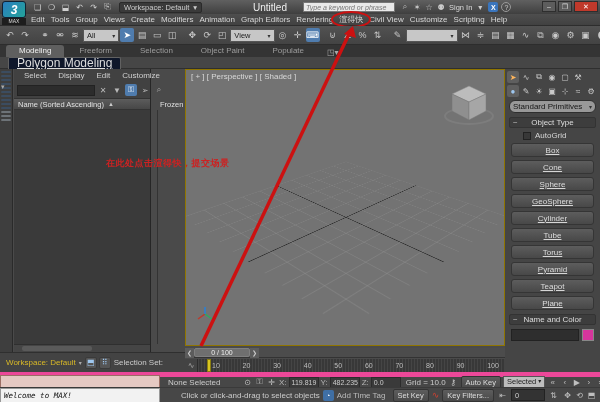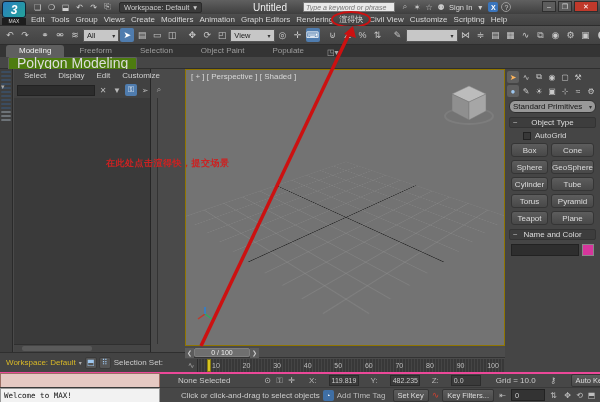--- a/index.html
+++ b/index.html
@@ -52,22 +52,22 @@
   #selicons .ti:first-child{background:#4f7cae;color:#fff;}
   #miscicons .ti:nth-child(3){background:#4f7cae;color:#fff;}
 
   
   #ribbontabs{position:absolute;left:0;top:45px;width:600px;height:12px;background:#343434;display:flex;
     align-items:flex-end;padding-left:6px;gap:2px;}
   #ribbontabs .tab{font-size:8px;color:#9d9d9d;padding:1px 13px;line-height:10px;}
   #ribbontabs .tab:first-child{background:#5f5f5f;color:#efefef;border-radius:3px 3px 0 0;}
   #ribcfg{margin-left:8px;color:#aaa;font-size:8px;}
   #subtabrow{position:absolute;left:0;top:57px;width:600px;height:12px;background:#464646;border-bottom:1px solid #2f2f2f;}
-  #subtab{position:absolute;left:8px;top:0;height:12px;background:#4d7c0f;border:1px solid #616161;border-bottom:none;
-    font-size:14px;color:#ddd;padding:0 8px;line-height:11px;border-radius:2px 2px 0 0;}
+  #subtab{position:absolute;left:8px;top:0;height:12px;background:#0f172a;border:1px solid #616161;border-bottom:none;
+    font-size:12px;color:#ddd;padding:0 8px;line-height:11px;border-radius:2px 2px 0 0;text-decoration:underline;}
 
   
   #leftstrip{position:absolute;left:0;top:69px;width:13px;height:283px;background:#3e3e3e;border-right:1px solid #2a2a2a;
     display:flex;flex-direction:column;align-items:center;padding-top:2px;gap:2px;}
   #leftstrip span{width:10px;height:10px;background:#5a7émal:}
   #leftstrip .si{width:10px;height:10px;background:#56708c;border:1px solid #3b4c60;border-radius:1px;color:#cfe0f0;
     font-size:6px;display:flex;align-items:center;justify-content:center;overflow:hidden;}
   #leftstrip .si:nth-child(n+11){background:#9fa6ad;border-color:#6d7378;color:#444;}
   #strip-caret{color:#aaa;font-size:7px;}
 
@@ -116,21 +116,21 @@
   #cattabs .ci:first-child{background:#5f5f5f;color:#ffb65c;}
   #subicons .ci:first-child{background:#5f5f5f;color:#9ec7ef;}
   #prim-dd{margin:3px 4px 0 4px;height:13px;background:#989898;border:1px solid #2e2e2e;color:#151515;font-size:8px;
     display:flex;align-items:center;padding:0 3px;border-radius:6px;}
   #prim-dd .car{margin-left:auto;font-size:6px;color:#333;}
   .rollout{margin:4px 4px 0 4px;height:11px;background:#3d3d3d;border:1px solid #333;border-radius:2px;
     display:flex;align-items:center;justify-content:center;color:#ddd;font-size:8px;position:relative;}
   .rollout .minus{position:absolute;left:3px;font-size:8px;color:#bbb;}
   #autogrid-row{display:flex;align-items:center;gap:4px;margin:3px 0 0 18px;}
   #autogrid-cb{width:8px;height:8px;background:#383838;border:1px solid #222;}
-  #prim-grid{display:grid;grid-template-columns:1fr 1fr;gap:3px 3px;margin:3px 6px 0 6px;}
+  #prim-grid{display:grid;grid-template-columns:1fr;gap:3px 3px;margin:3px 6px 0 6px;text-decoration:underline;}
   #prim-grid .pbtn{height:14px;background:linear-gradient(#5d5d5d,#484848);border:1px solid #353535;border-radius:3px;
     color:#ddd;font-size:8px;display:flex;align-items:center;justify-content:center;}
   #namerow{display:flex;align-items:center;gap:3px;margin:4px 6px 0 6px;}
   #namerow input{flex:1;height:12px;background:#2e2e2e;border:1px solid #222;color:#ccc;min-width:0;}
   #swatch{width:12px;height:12px;background:#d6359c;border:1px solid #888;}
 
   
   #wsrow{position:absolute;left:0;top:352px;width:185px;height:20px;background:#434343;border-top:1px solid #2f2f2f;
     display:flex;align-items:center;gap:3px;padding-left:6px;font-size:8px;}
   #wsrow .wsname{color:#d9b927;}
@@ -146,39 +146,39 @@
     display:flex;align-items:center;justify-content:center;font-size:7px;}
 
   #trackbar{position:absolute;left:185px;top:359px;width:320px;height:13px;background:#383838;display:flex;}
   #tb-curve{width:13px;height:13px;display:flex;align-items:center;justify-content:center;color:#aaa;font-size:8px;background:#434343;border-right:1px solid #2c2c2c;}
   #ruler{position:relative;flex:1;background:repeating-linear-gradient(to right,#454545 0 1px,#383838 1px 3px);}
   #frame-marker{position:absolute;left:9px;top:0;width:4px;height:13px;background:#d8c520;border:1px solid #8a7d10;}
   #ticklabels{position:absolute;left:14px;right:6px;top:0;height:13px;display:flex;justify-content:space-between;align-items:center;}
   #ticklabels span{font-size:7px;color:#bdbdbd;}
 
   
-  #statusA{position:absolute;left:0;top:372px;width:600px;height:15px;background:#474747;border-top:2px solid #ec4899;
-    display:flex;align-items:center;font-size:8px;gap:12px;}
+  #statusA{position:absolute;left:0;top:372px;width:600px;height:15px;background:#474747;border-top:5px solid #ec4899;
+    display:flex;align-items:center;font-size:8px;gap:2px;}
   #listener-pink{width:160px;height:15px;background:#e5c9c3;border:1px solid #9c6f66;flex:0 0 auto;}
   #none-sel{color:#ccc;margin-left:6px;width:72px;flex:0 0 auto;}
   .sic{width:11px;height:11px;display:flex;align-items:center;justify-content:center;color:#bfbfbf;font-size:8px;flex:0 0 auto;overflow:hidden;}
   .axlbl{color:#b5b5b5;flex:0 0 auto;}
   .axfld{width:30px;height:11px;background:#3a3a3a;border:1px solid #2c2c2c;color:#ccc;font-size:7px;
     display:flex;align-items:center;padding-left:2px;flex:0 0 auto;}
   #gridlbl{color:#ccc;margin-left:3px;flex:0 0 auto;}
   .gbtn{height:13px;background:linear-gradient(#5d5d5d,#4a4a4a);border:1px solid #343434;border-radius:2px;color:#ddd;
     font-size:7.5px;display:flex;align-items:center;justify-content:center;padding:0 4px;flex:0 0 auto;}
   #sel-dd{height:13px;background:#bdbdbd;border:1px solid #555;color:#222;font-size:7.5px;display:flex;align-items:flex-start;
     padding:0 3px;gap:2px;flex:0 0 auto;}
   #playback,#navA,#nav2{display:flex;gap:1px;flex:0 0 auto;}
 
   #statusB{position:absolute;left:0;top:387px;width:600px;height:15px;background:#474747;border-top:1px solid #3a3a3a;
     display:flex;align-items:center;font-size:8px;gap:3px;}
   #listener-white{width:160px;height:15px;background:#f2f2f2;border:1px solid #999;color:#111;
-    font-family:"DejaVu Sans Mono",monospace;font-size:7.5px;display:flex;align-items:center;padding-left:3px;flex:0 0 auto;}
+    font-family:"DejaVu Sans Mono",monospace;font-size:7.5px;display:flex;align-items:center;padding-left:3px;flex:0 0 auto;font-style:italic;}
   #prompt{color:#ccc;margin-left:18px;flex:0 0 auto;}
   #tagic{width:11px;height:11px;background:#3f6fa5;border-radius:2px;color:#fff;font-size:7px;display:flex;
     align-items:center;justify-content:center;flex:0 0 auto;}
   #addtag{color:#bbb;flex:0 0 auto;}
   #rightB{display:flex;align-items:center;gap:3px;margin-left:auto;margin-right:3px;}
   #framefld{width:34px;height:12px;background:#333;border:1px solid #222;color:#ccc;font-size:7.5px;
     display:flex;align-items:center;padding-left:3px;}
   #curveic{color:#d04030;font-size:9px;}
 </style>
 </head>
@@ -348,20 +348,25 @@
       </div>
     <div id="exp-search">
       <input style="">
       <span style="display:flex;gap:2px">
           <span class="ei">✕</span>
           <span class="ei">▼</span>
           <span class="ei">⚿</span>
           <span class="ei">➢</span>
           <span class="ei">⌕</span>
         </span>
+    </div>
+    <div id="exp-head">
+      <span>Name (Sorted Ascending)</span>
+      <span class="sortdir">▲</span>
+      <span class="col2">Frozen</span>
     </div>
     <div id="exp-list">
         <div class="coldiv"></div>
       </div>
     <div id="exp-hscroll">
         <div class="thumb"></div>
       </div>
   </div>
 
   <div id="viewport">

